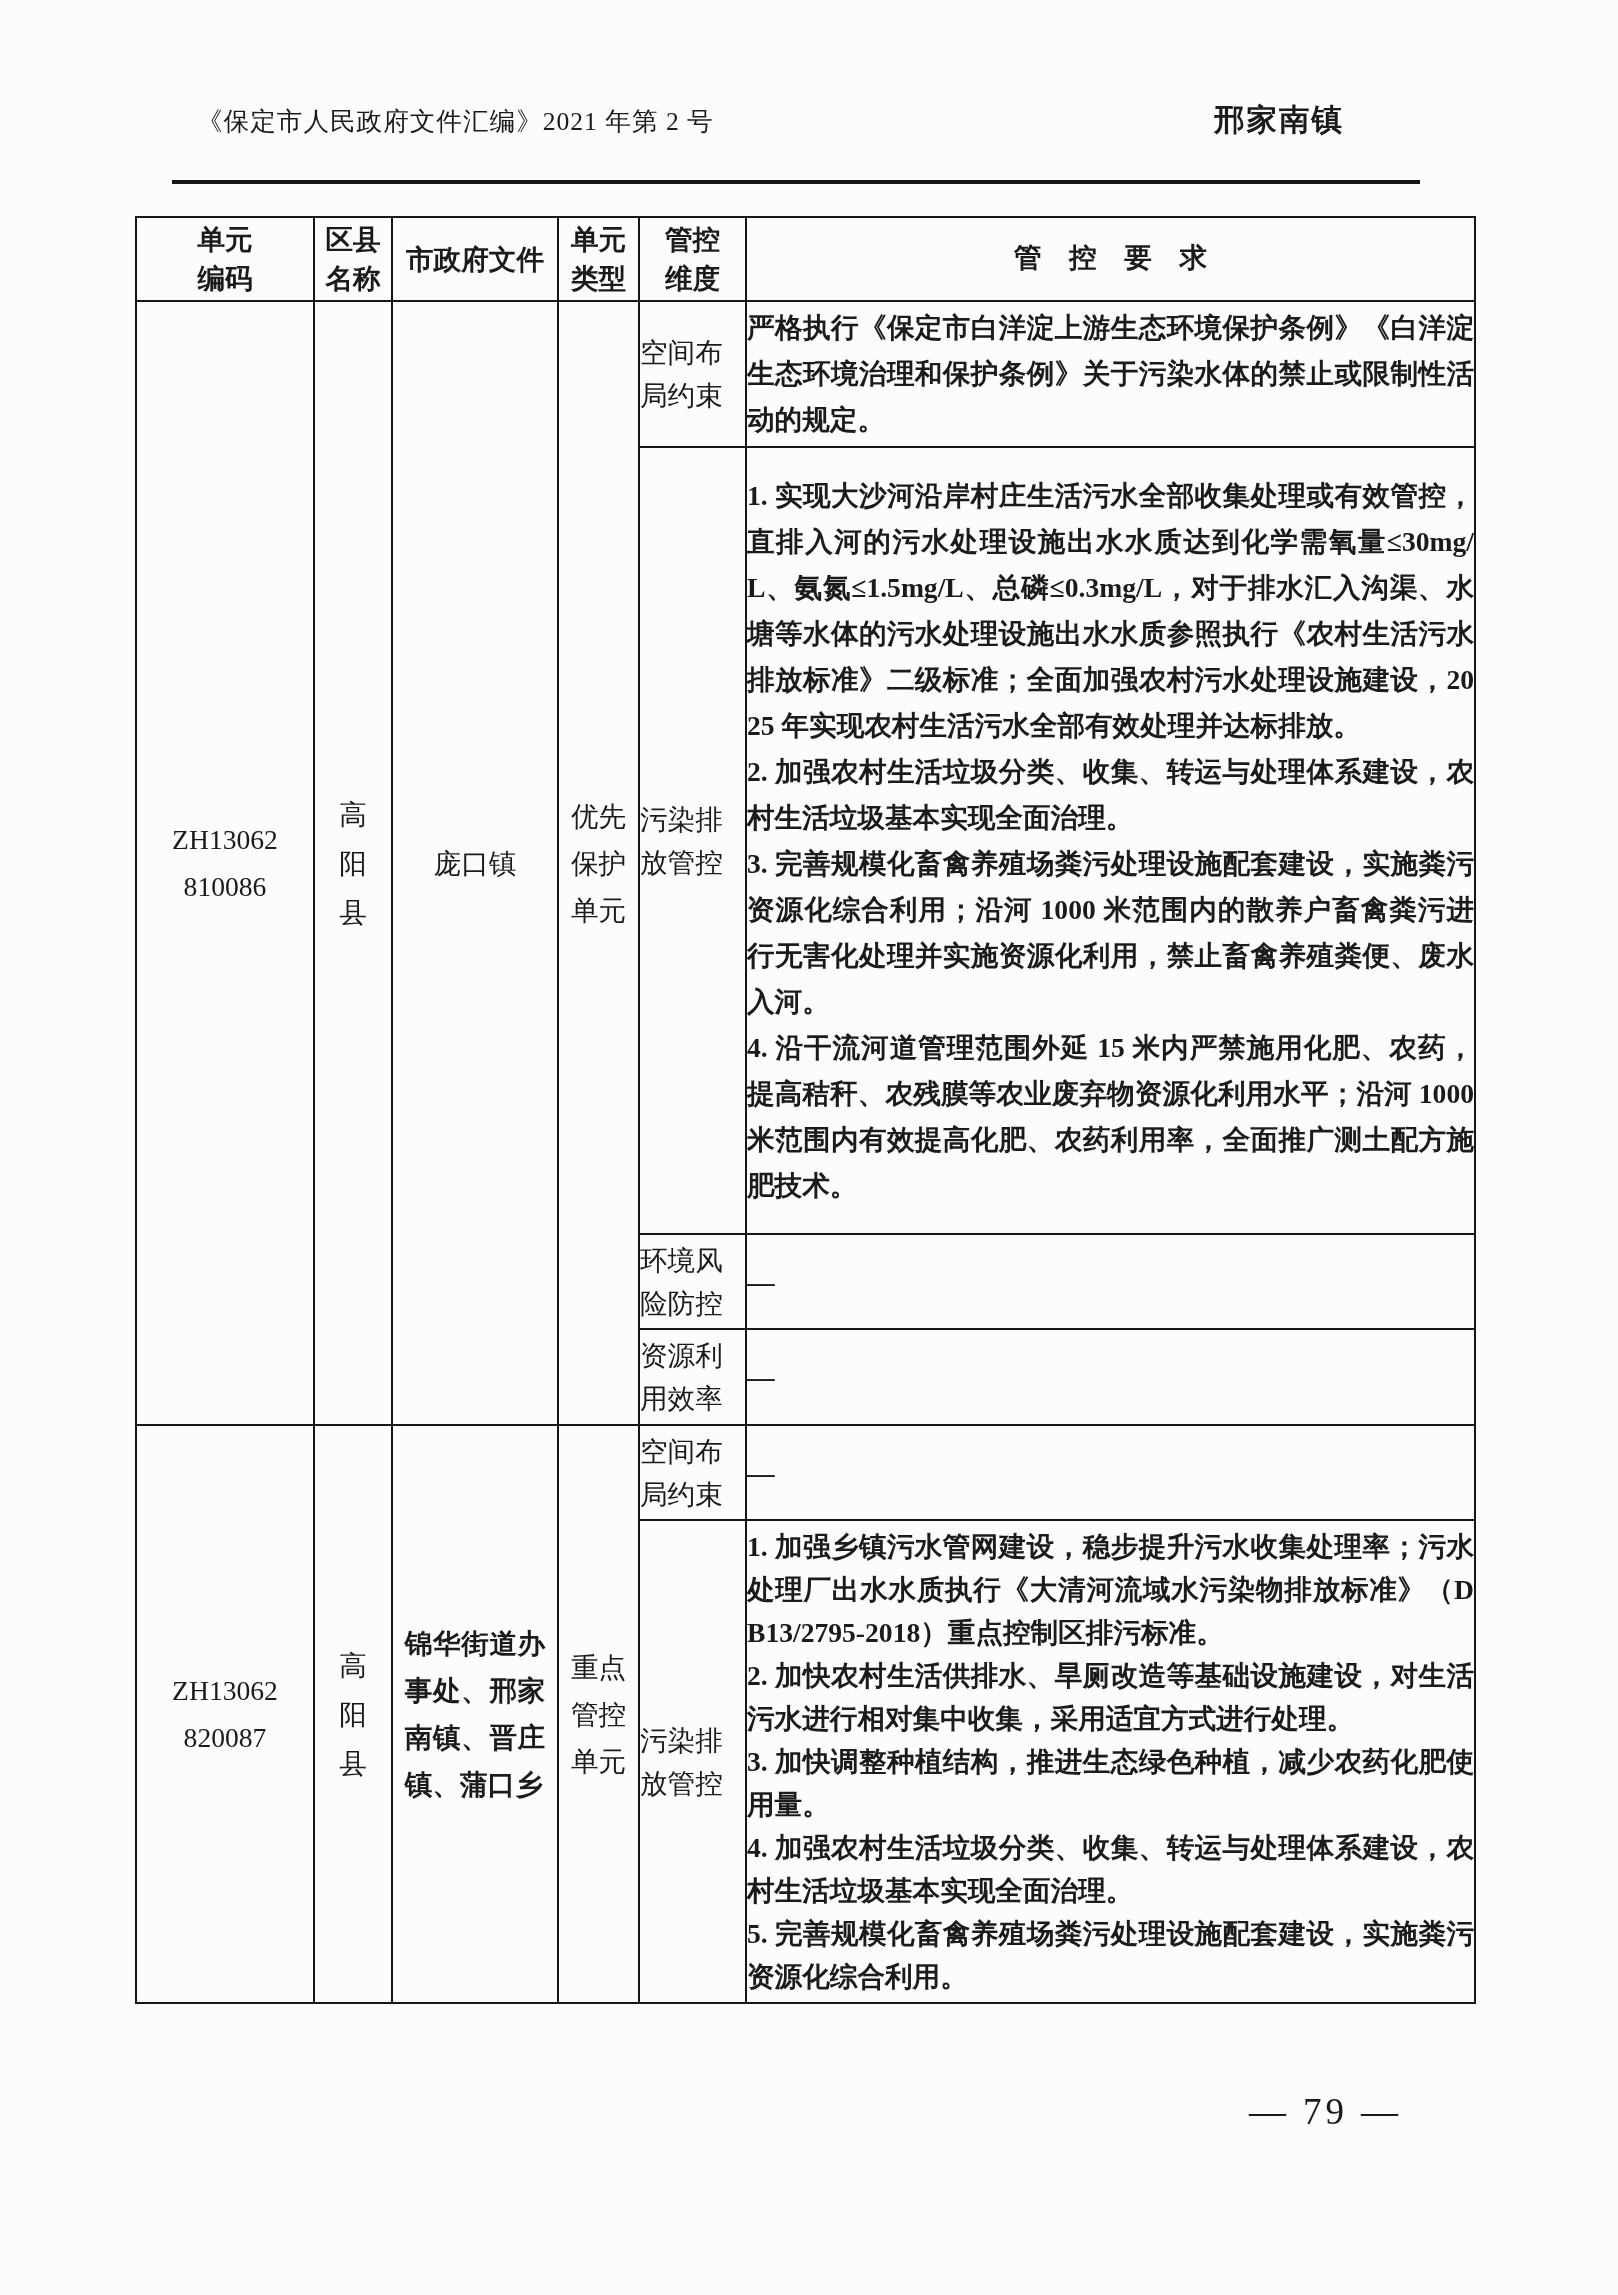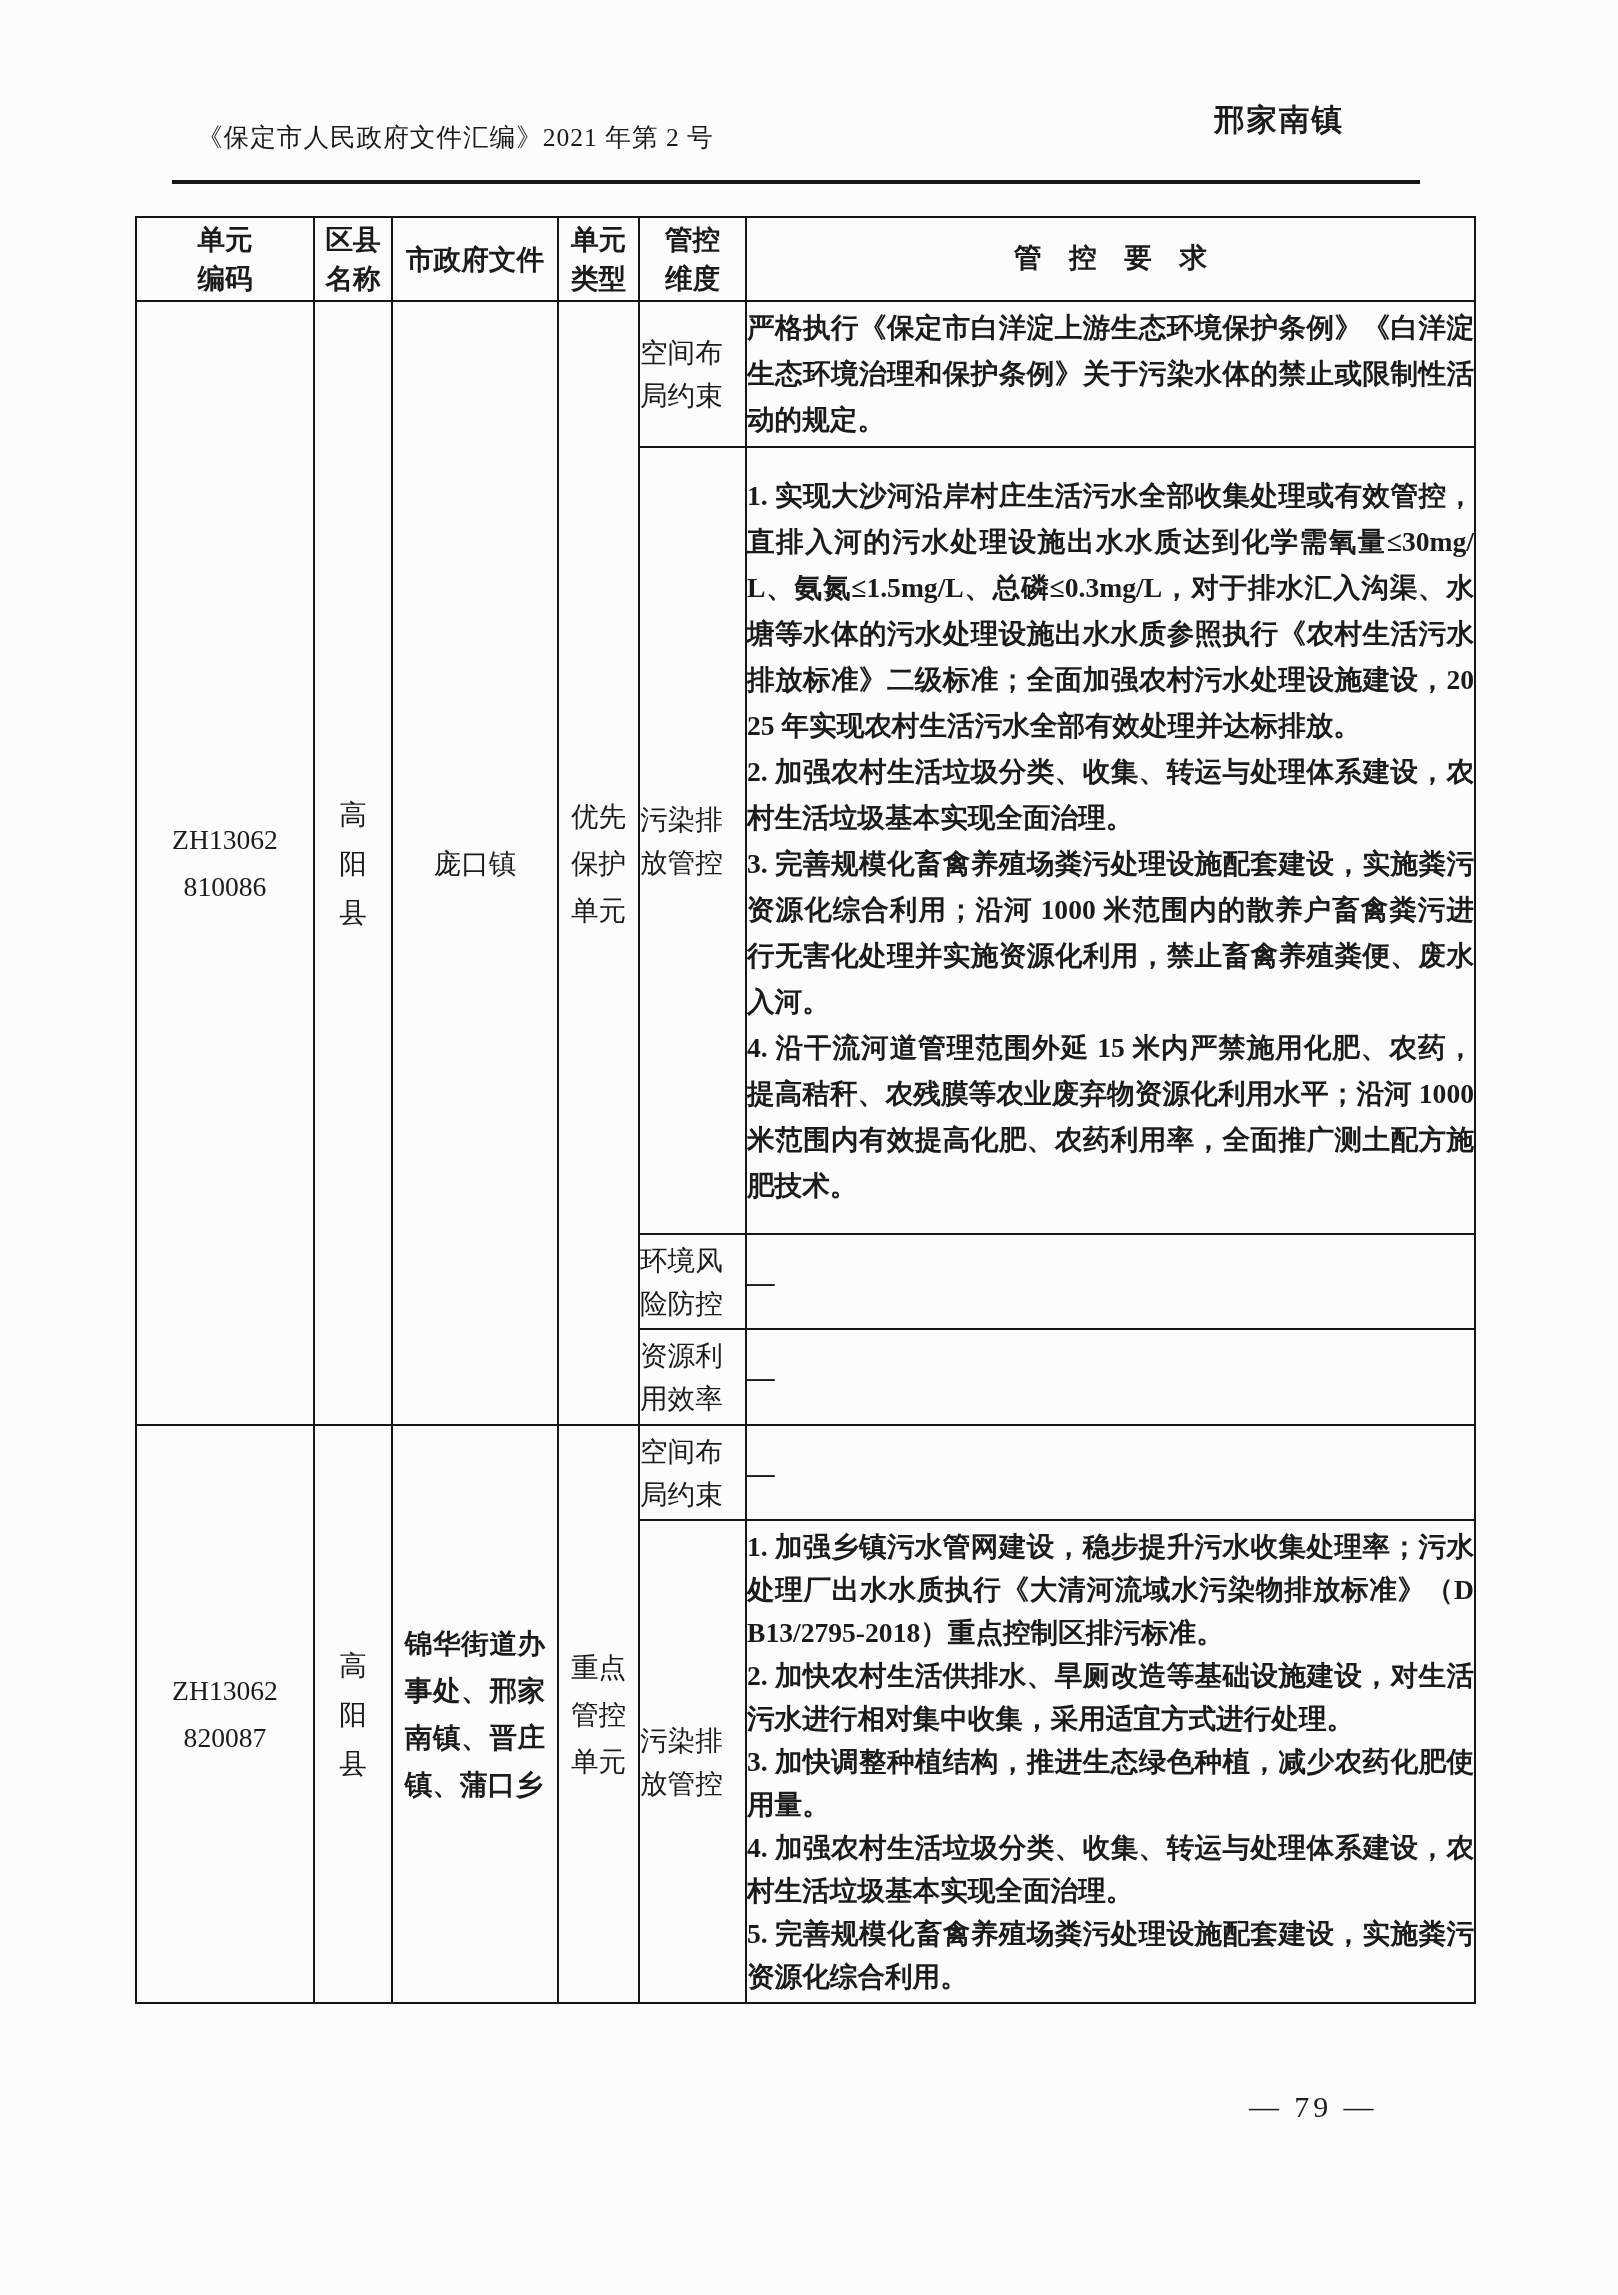--- a/index.html
+++ b/index.html
@@ -6,21 +6,21 @@
   body{
     width:1618px;height:2295px;
     position:relative;
     background:#fcfcfa;
     color:#1b1b1b;
     font-family:"Liberation Serif","DejaVu Serif",serif;
     overflow:hidden;
   }
   
   .hdr-left{
-    position:absolute;left:197px;top:120px;
+    position:absolute;left:197px;top:104px;
     font-size:25.6px;letter-spacing:1px;
     font-family:"Liberation Serif","DejaVu Serif",serif;
   }
   .hdr-right{
     position:absolute;left:1214px;top:100px;
     font-size:30.5px;font-weight:bold;
     font-family:"Liberation Sans","DejaVu Sans",sans-serif;
     letter-spacing:2px;
   }
   .hdr-rule{
@@ -64,21 +64,21 @@
     white-space:pre-line;word-break:break-all;font-weight:bold;
   }
   td.requirement.tight{line-height:43px;}
   td.requirement.dash{
     vertical-align:middle;text-align:left;white-space:normal;
     line-height:29.6px;
   }
   
   .page-num{
     position:absolute;left:1249px;top:2090px;
-    font-size:30px;letter-spacing:3.9px;
+    font-size:37px;letter-spacing:3.9px;
   }
 </style>
 </head>
 <body>
 
 <div class="hdr-left">《保定市人民政府文件汇编》2021 年第 2 号</div>
 <div class="hdr-right">邢家南镇</div>
 <div class="hdr-rule"></div>
 
 <table class="doc">

